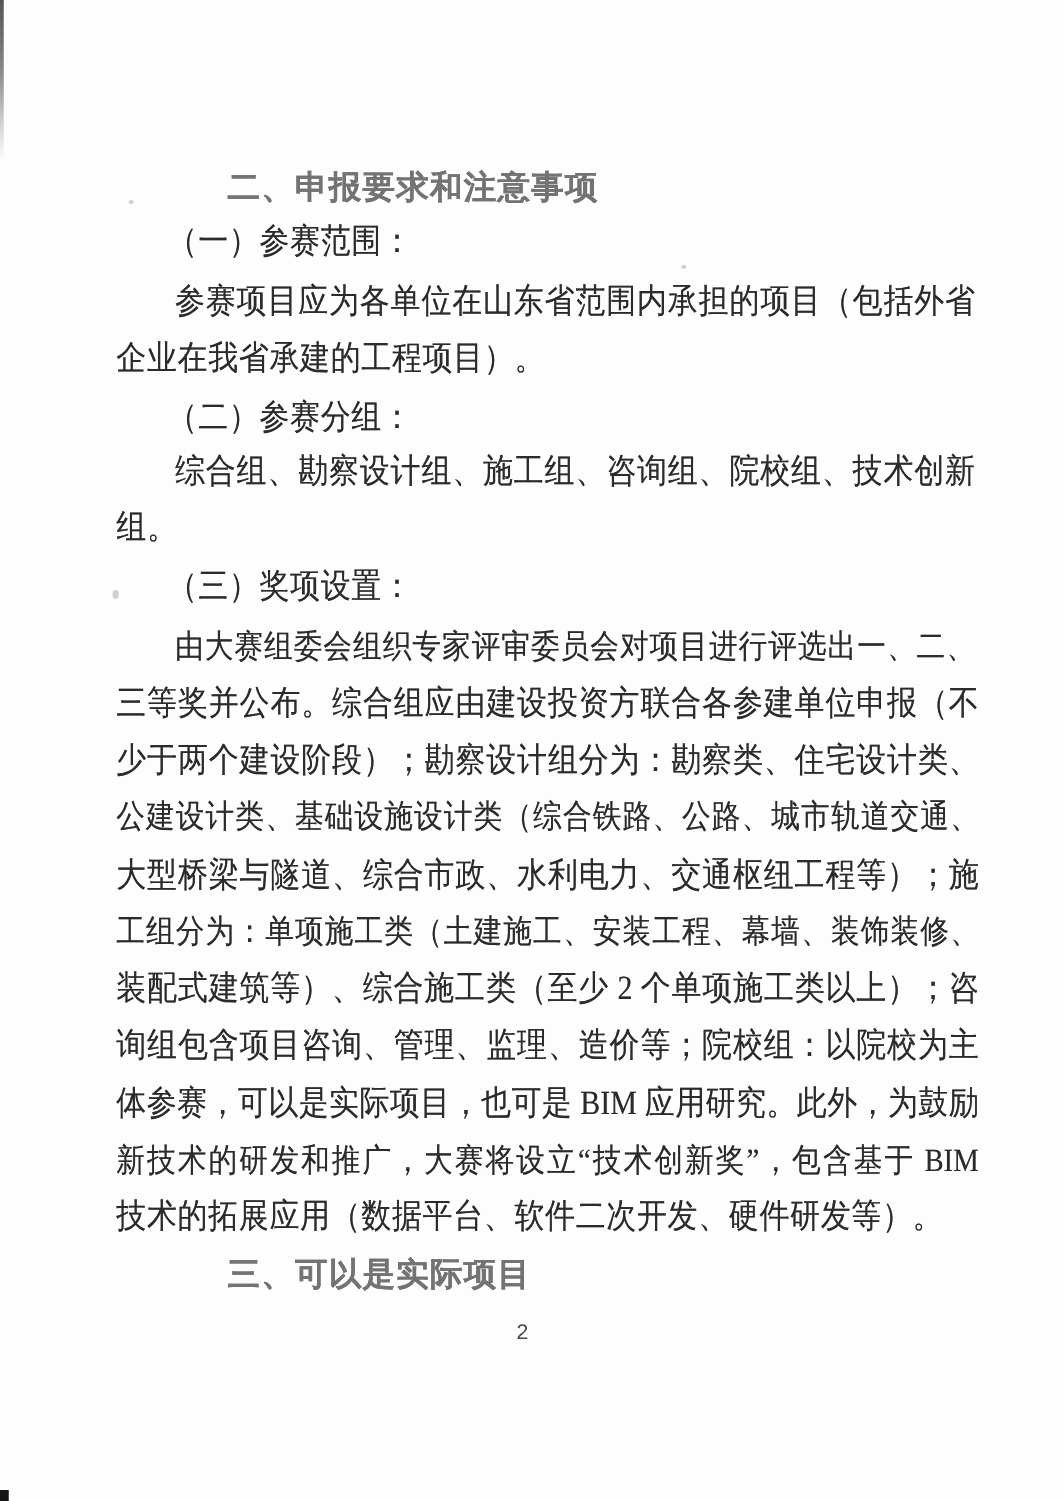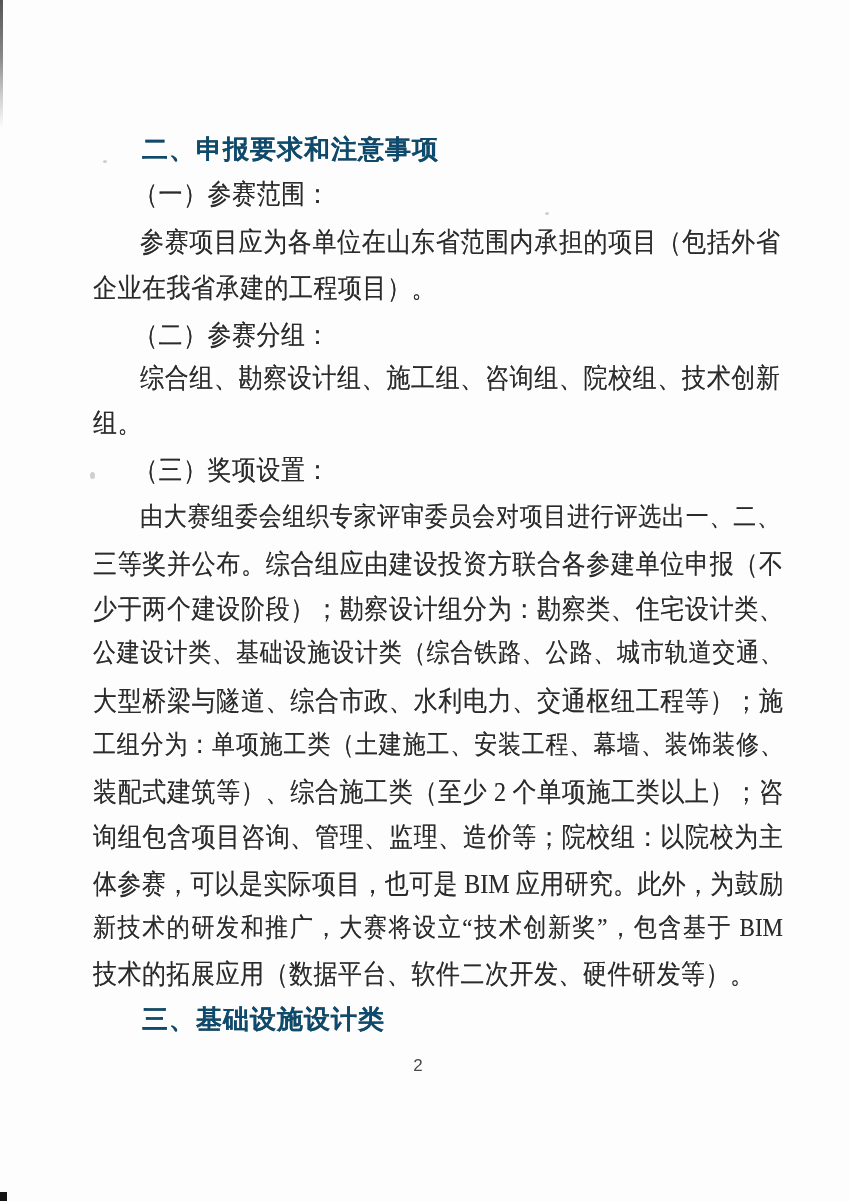--- a/index.html
+++ b/index.html
@@ -32,25 +32,26 @@
     text-align: justify;
     text-align-last: justify;
     letter-spacing: 0;
   }
   .tight { font-size: 23px; }
   .heading {
     position: absolute;
     font-family: "Liberation Sans", "DejaVu Sans", sans-serif;
     font-weight: 700;
     font-size: 26px;
-    color: #0c4a6e;
+    color: #737373;
     white-space: nowrap;
     line-height: 1;
     letter-spacing: 1px;
     text-shadow: 0 0 0.5px rgba(20,20,20,0.6);
+    margin-left: 40px;
   }
   .page-number {
     position: absolute;
     left: 403px; top: 1056px; width: 30px;
     text-align: center;
     font-family: "Liberation Sans", "DejaVu Sans", sans-serif;
     font-size: 17px;
     color: #4a4a4a;
   }
   
@@ -115,17 +116,17 @@
   <div class="ln j" style="left:93px; top:778px; width:690px;">装配式建筑等）、综合施工类（至少 2 个单项施工类以上）；咨</div>
 
   <div class="ln j" style="left:93px; top:823px; width:690px;">询组包含项目咨询、管理、监理、造价等；院校组：以院校为主</div>
 
   <div class="ln j" style="left:93px; top:870px; width:690px;">体参赛，可以是实际项目，也可是 BIM 应用研究。此外，为鼓励</div>
 
   <div class="ln j tight" style="left:93px; top:915px; width:690px;">新技术的研发和推广，大赛将设立“技术创新奖”，包含基于 BIM</div>
 
   <div class="ln" style="left:93px; top:960px;">技术的拓展应用（数据平台、软件二次开发、硬件研发等）。</div>
 
-  <div class="heading" style="left:142px; top:1006px;">三、基础设施设计类</div>
+  <div class="heading" style="left:142px; top:1006px;">三、可以是实际项目</div>
 
   <div class="page-number">2</div>
 
 </div>
 
 </body></html>

